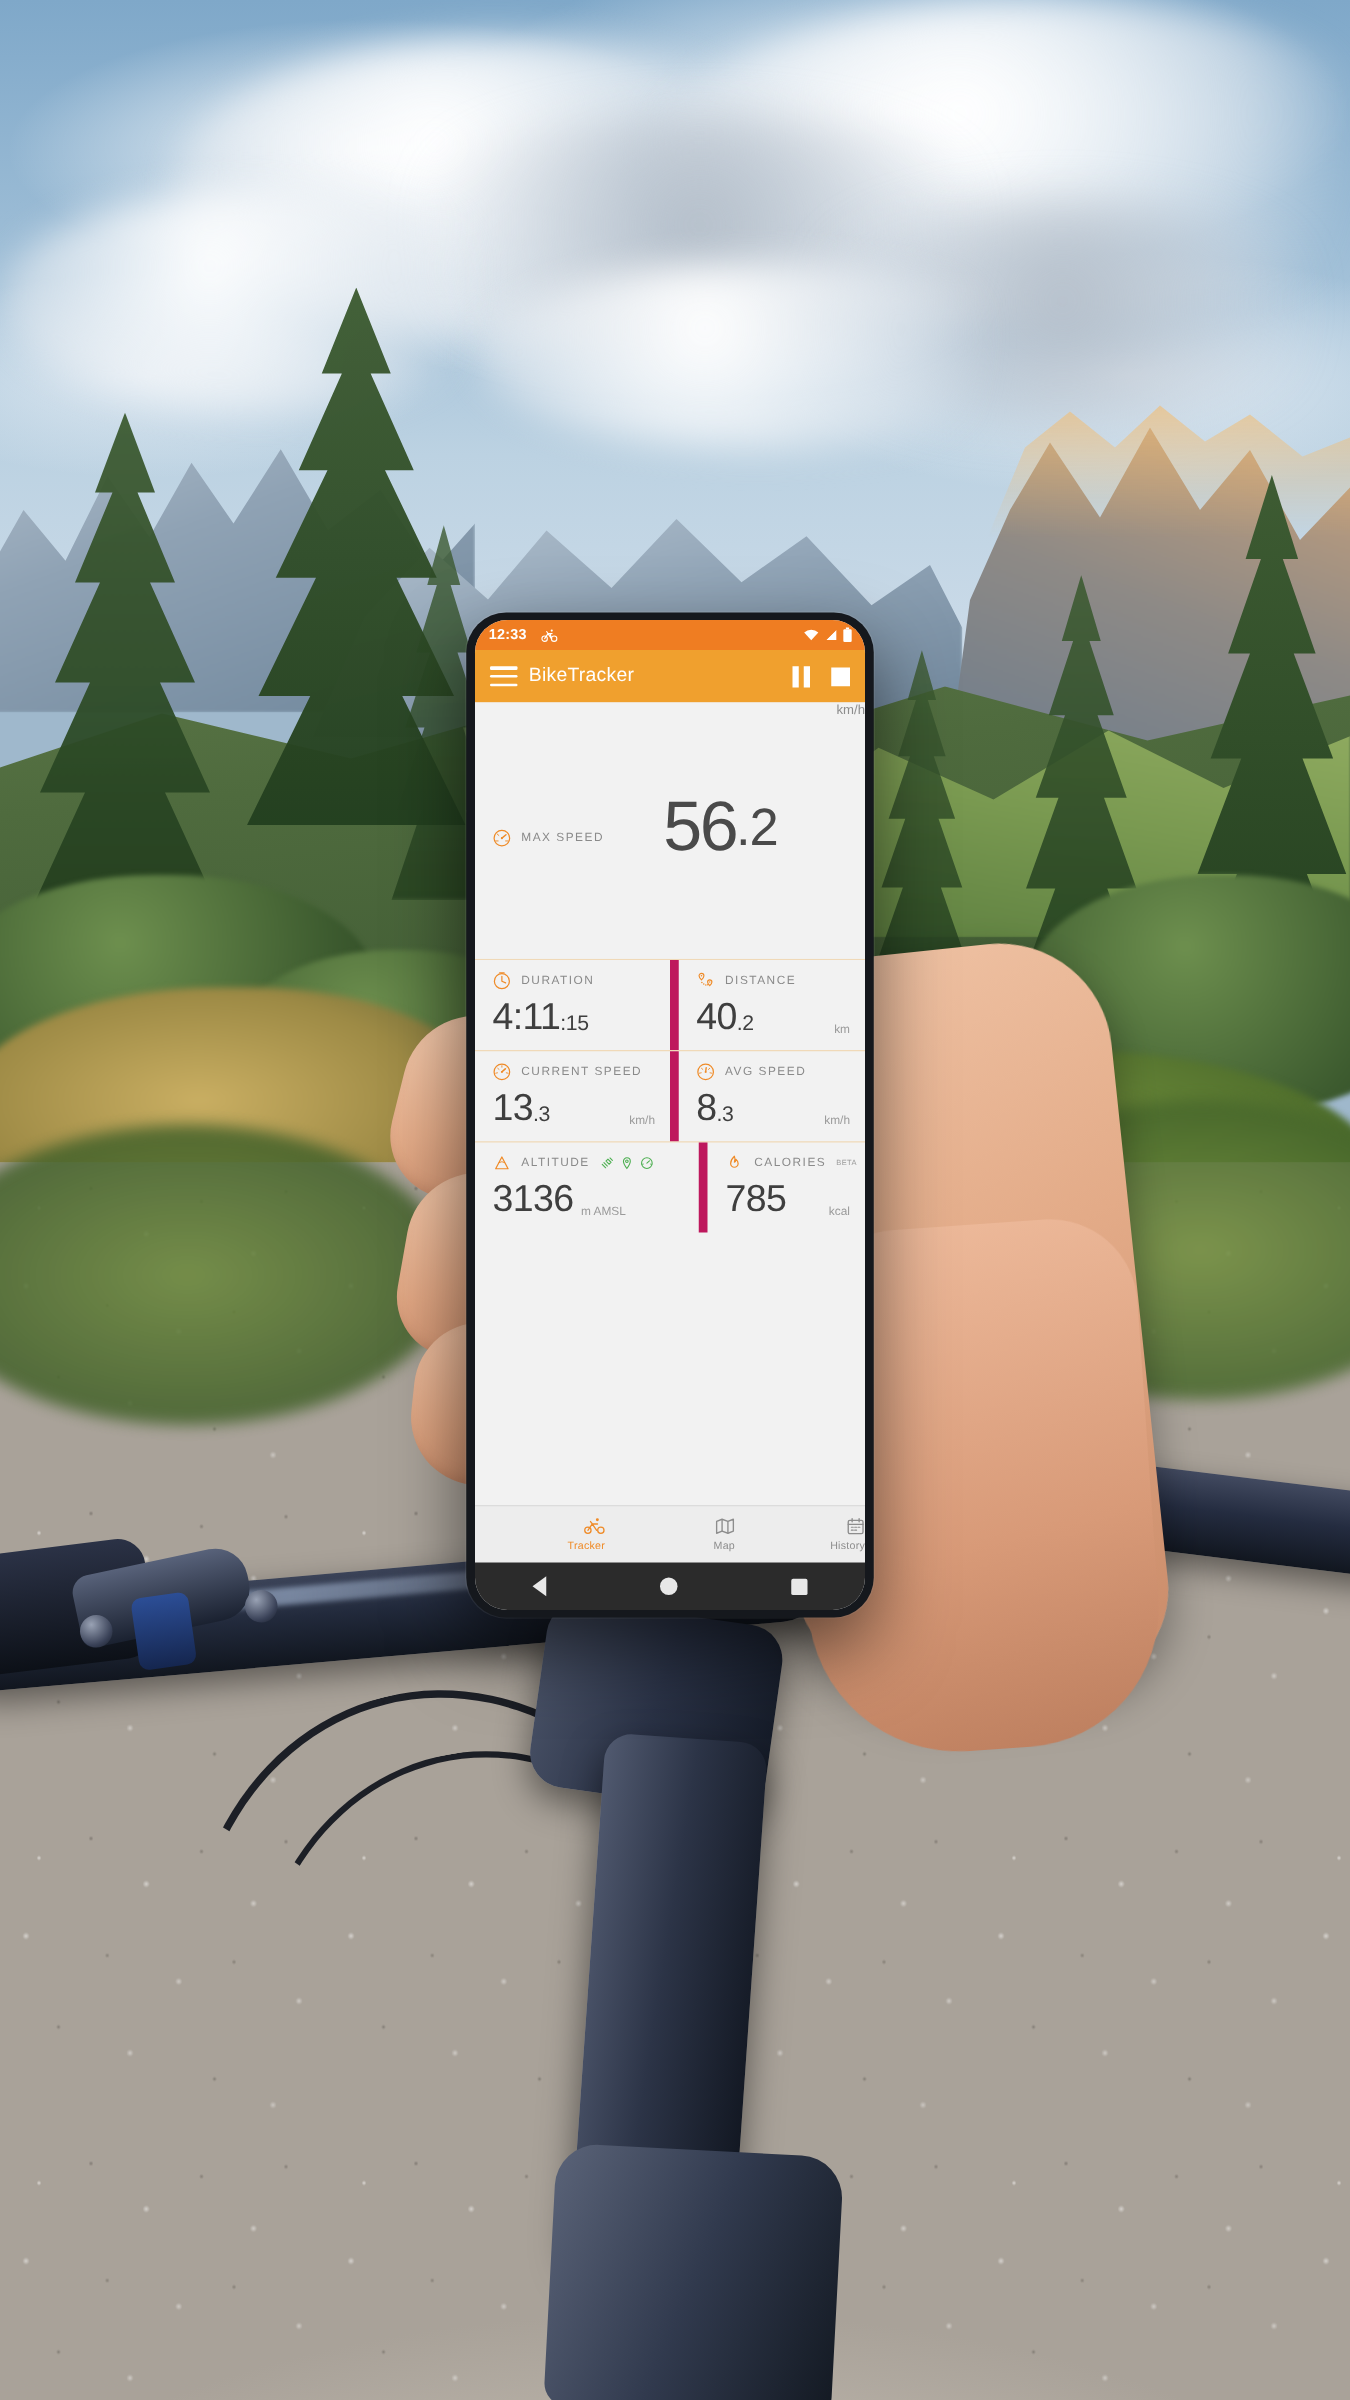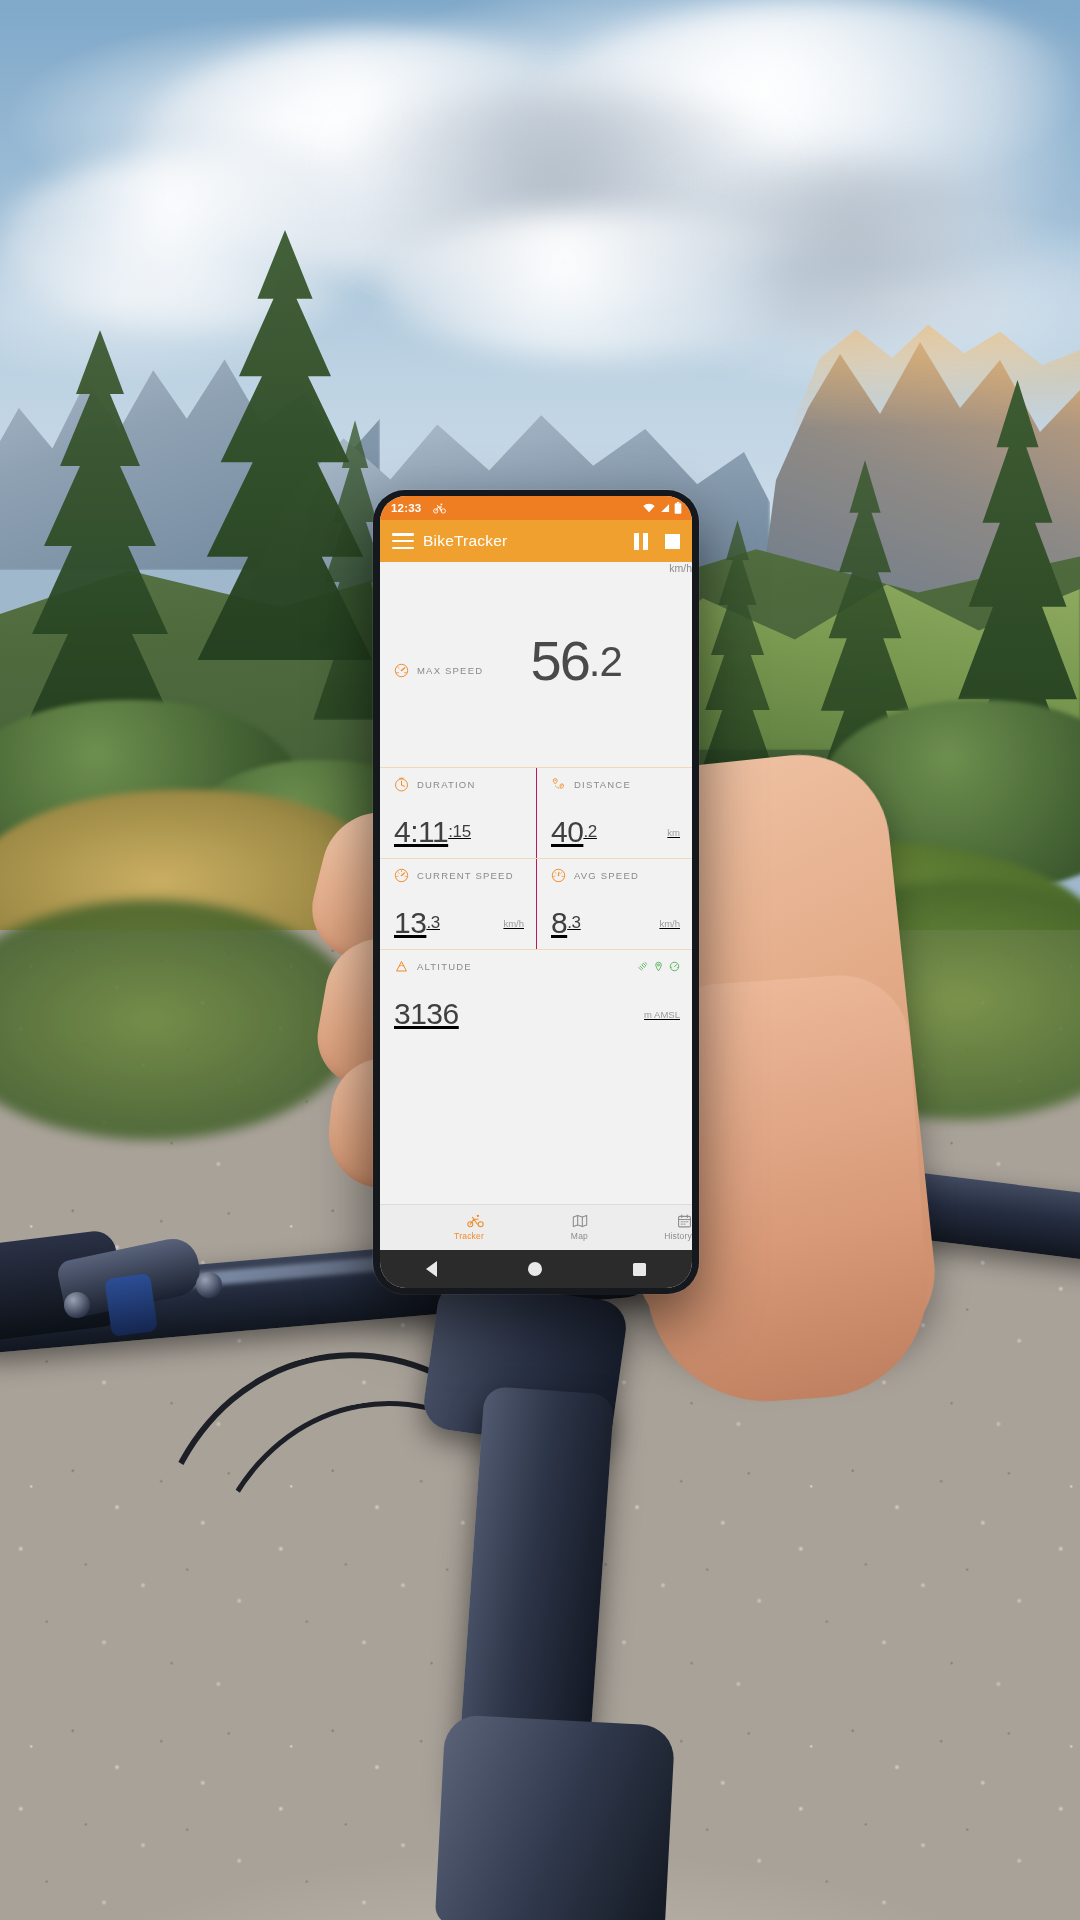--- a/index.html
+++ b/index.html
@@ -337,25 +337,25 @@
 
   
   .grid { display:flex; flex-direction:column; border-top:1px solid #f0d9b8; }
   .grow { display:flex; border-bottom:1px solid #f0d9b8; }
   .grow:last-child { border-bottom:none;gap:48px; }
   .cell {
     flex:1 1 50%; min-width:0;
     padding:9px 12px 11px 14px;
     position:relative;
   }
-  .cell + .cell { border-left:1px solid #be185d; }
+  .cell + .cell { border-left:7px solid #be185d; }
   .cell-head { display:flex; align-items:center; gap:8px; }
   .cell-val {
-    margin-top:25px;
-    display:flex; align-items:center;text-decoration:underline;
+    margin-top:7px;
+    display:flex; align-items:flex-end;
   }
   .big { font-size:30px; color:#3f3f3f; font-weight:400; line-height:1; letter-spacing:-.5px; }
   .small { font-size:17px; color:#3f3f3f; font-weight:400; letter-spacing:-.3px; }
   .unit { font-size:9.5px; color:#9a9a9a; margin-left:auto; padding-left:6px; white-space:nowrap; }
   .sat-icons { margin-left:auto; display:flex; align-items:center; gap:5px; }
   .sup { font-size:6px; color:#9a9a9a; vertical-align:super; letter-spacing:.3px; }
 
   
   .bottomnav {
     flex:0 0 46px;
@@ -628,20 +628,36 @@
                 </span>
               </span>
             </div>
             <div class="cell-val">
               <span class="big">3136</span>
               <span class="small"></span>
               <span class="unit">m AMSL</span>
             </div>
           </div>
 
+          <div class="cell">
+            <div class="cell-head">
+              <span>
+                <svg width="15" height="15" viewBox="0 0 20 20" fill="none" stroke="#ef8b28" stroke-width="1.3">
+                  <path d="M10 2.6 C10 2.6 6 6.4 6 10.4 a4 4 0 0 0 8 0 c0 -2.6 -2.2 -4.4 -2.2 -4.4 S11.4 8.8 10 9 C10 9 11.4 5.6 10 2.6 Z" stroke-linejoin="round"></path>
+                </svg>
+              </span>
+              <span class="lbl">CALORIES</span>
+              <span class="sup">BETA</span>
+            </div>
+            <div class="cell-val">
+              <span class="big">785</span>
+              <span class="small"></span>
+              <span class="unit">kcal</span>
+            </div>
+          </div>
         </div>
 
       </div>
     </div>
 
     <div class="bottomnav">
       <div class="navitem active">
         <span>
           <svg width="17" height="14" viewBox="0 0 24 20" fill="none" stroke="#ef8b28" stroke-width="1.5">
             <circle cx="4.6" cy="14.6" r="3.6"></circle>

